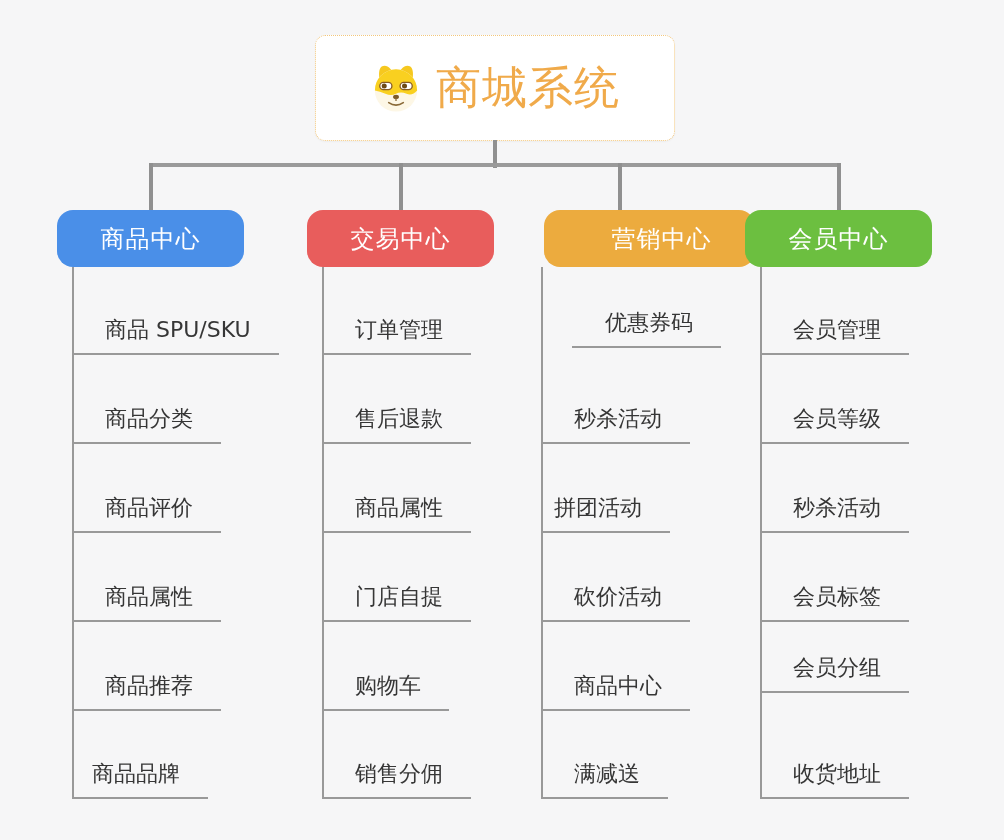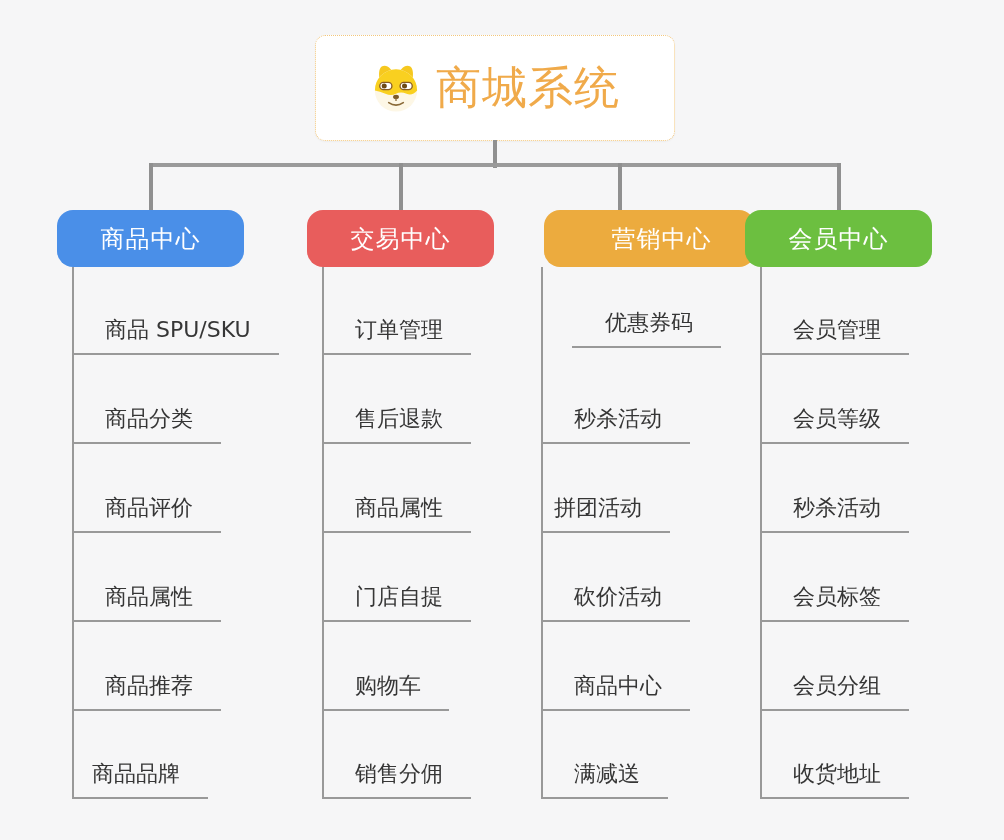--- a/index.html
+++ b/index.html
@@ -130,17 +130,17 @@
       <div class="child-item" style="left: 541px; top: 799px;">满减送</div>
       <div class="line drop" style="left: 836.5px;"></div>
       <div class="branch-header" style="left: 745px; background: rgb(108, 191, 64);">
         <span>会员中心</span>
       </div>
       <div class="vline" style="left: 760px;"></div>
       <div class="child-item" style="left: 760px; top: 355px;">会员管理</div>
       <div class="child-item" style="left: 760px; top: 444px;">会员等级</div>
       <div class="child-item" style="left: 760px; top: 533px;">秒杀活动</div>
       <div class="child-item" style="left: 760px; top: 622px;">会员标签</div>
-      <div class="child-item" style="left: 760px; top: 711px;">会员分组</div>
+      <div class="child-item" style="left: 760px; top: 693px;">会员分组</div>
       <div class="child-item" style="left: 760px; top: 799px;">收货地址</div>
     </div>
 
 </div>
 
 </body></html>

